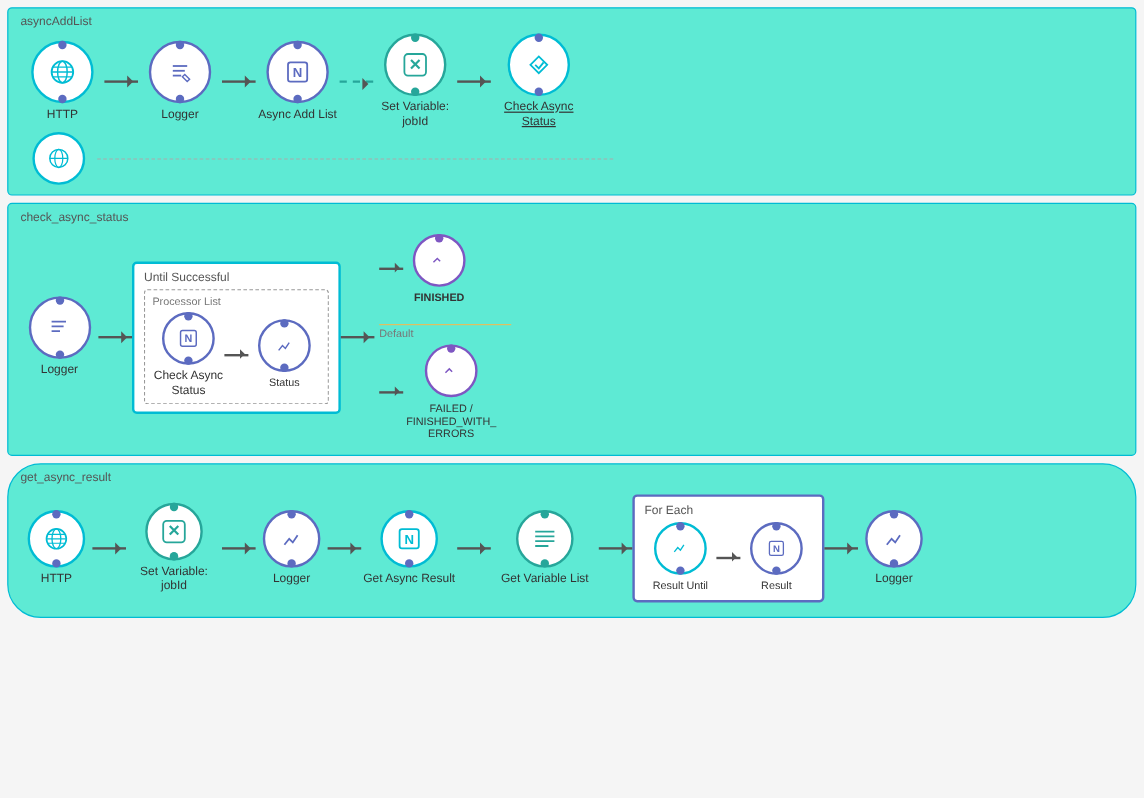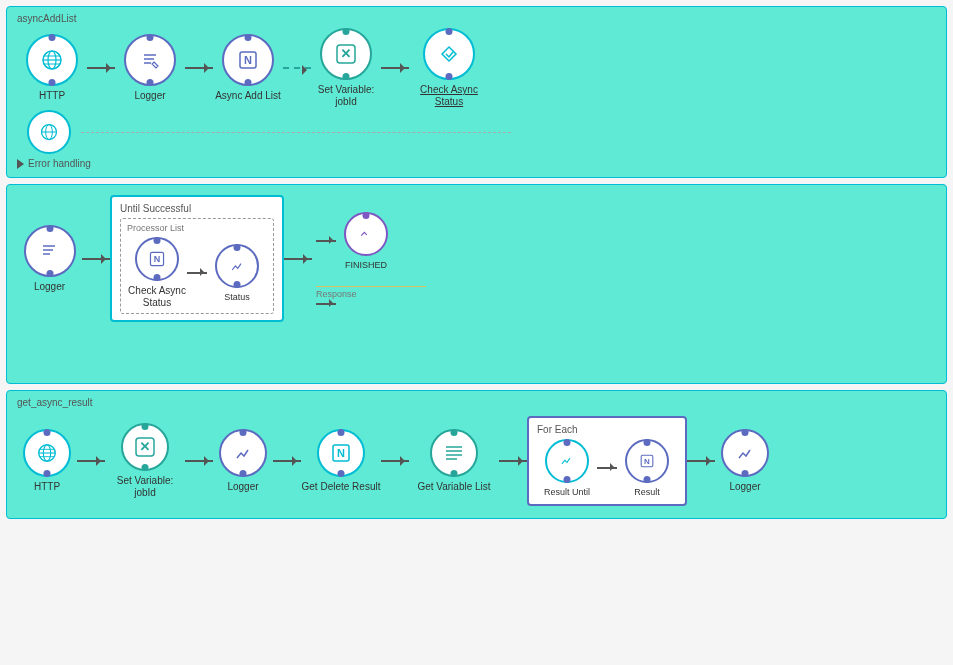--- a/index.html
+++ b/index.html
@@ -316,27 +316,24 @@
             <circle cx="12" cy="12" r="9" fill="none" stroke="#00bcd4" stroke-width="1.5"></circle>
             <ellipse cx="12" cy="12" rx="4" ry="9" fill="none" stroke="#00bcd4" stroke-width="1.2"></ellipse>
             <line x1="3" y1="12" x2="21" y2="12" stroke="#00bcd4" stroke-width="1.2"></line>
           </svg>
         </div>
       </div>
 
       <div style="width: 430px; height: 0; border-top: 1.5px dashed #aaa; margin-left: 2px;"></div>
     </div>
 
-    <div class="error-handling">
-      <div class="error-handling-triangle"></div>
-      <span>Error handling</span>
-    </div>
   </div>
 
   <div class="flow-section" style="flex: 0 0 auto; min-height: 200px;">
+    <div class="section-label">check_async_status</div>
     <div class="section2-content">
 
       <div class="node" style="width:65px;">
         <div class="node-circle blue">
           <div class="node-dot-tl"></div>
           <div class="node-dot-br"></div>
           <svg width="20" height="20" viewBox="0 0 20 20">
             <line x1="3" y1="5" x2="15" y2="5" stroke="#5c6bc0" stroke-width="1.5"></line>
             <line x1="3" y1="9" x2="13" y2="9" stroke="#5c6bc0" stroke-width="1.5"></line>
             <line x1="3" y1="13" x2="10" y2="13" stroke="#5c6bc0" stroke-width="1.5"></line>
@@ -384,34 +381,45 @@
       <div style="display:flex; flex-direction:column; gap: 16px; margin-left: 4px;">
         <div class="choice-branch-row">
           <div class="arrow-sm"></div>
           <div class="node-small">
             <div class="node-circle-sm purple">
               <div class="node-dot-tl" style="background:#7e57c2;"></div>
               <svg width="16" height="16" viewBox="0 0 20 20">
                 <path d="M4 12 L8 8 L11 11" fill="none" stroke="#7e57c2" stroke-width="1.5"></path>
               </svg>
             </div>
-            <div class="node-label" style="font-size:9px;">FINISHED</div>
+            <div class="node-label" style="font-size:9px;font-weight:bold;">FINISHED</div>
           </div>
         </div>
         <div style="display:flex; flex-direction:column;">
-          <div style="font-size:9px; color:#777; border-top: 1.5px solid #e0c060; padding-top:2px; margin-bottom:4px; width:110px;">Response</div>
+          <div style="font-size:9px; color:#777; border-top: 1.5px solid #e0c060; padding-top:2px; margin-bottom:4px; width:110px;">Default</div>
           <div class="choice-branch-row">
             <div class="arrow-sm"></div>
+            <div class="node-small" style="width:80px;">
+              <div class="node-circle-sm purple">
+                <div class="node-dot-tl" style="background:#7e57c2;"></div>
+                <svg width="16" height="16" viewBox="0 0 20 20">
+                  <path d="M4 12 L8 8 L11 11" fill="none" stroke="#7e57c2" stroke-width="1.5"></path>
+                </svg>
+              </div>
+              <div class="node-label" style="font-size:9px; white-space: pre-line;">FAILED /
+FINISHED_WITH_
+ERRORS</div>
+            </div>
           </div>
         </div>
       </div>
     </div>
   </div>
 
-  <div class="flow-section" style="flex: 0 0 auto;">
+  <div class="flow-section" style="flex: 0 0 auto; border-radius: 28px;">
     <div class="section-label">get_async_result</div>
     <div class="section3-nodes">
 
       <div class="node" style="width:60px;">
         <div class="node-circle teal" style="width:48px;height:48px;">
           <div class="node-dot-tl"></div>
           <div class="node-dot-br"></div>
           <svg width="22" height="22" viewBox="0 0 24 24">
             <circle cx="12" cy="12" r="9" fill="none" stroke="#00bcd4" stroke-width="1.5"></circle>
             <ellipse cx="12" cy="12" rx="4" ry="9" fill="none" stroke="#00bcd4" stroke-width="1.2"></ellipse>
@@ -451,21 +459,21 @@
 
       <div class="node" style="width:80px;">
         <div class="node-circle teal" style="width:48px;height:48px;">
           <div class="node-dot-tl"></div>
           <div class="node-dot-br"></div>
           <svg width="22" height="22" viewBox="0 0 22 22">
             <rect x="3" y="3" width="16" height="16" rx="2" fill="none" stroke="#00bcd4" stroke-width="1.5"></rect>
             <text x="11" y="15" text-anchor="middle" font-size="11" font-weight="bold" fill="#00bcd4">N</text>
           </svg>
         </div>
-        <div class="node-label">Get Delete Result</div>
+        <div class="node-label">Get Async Result</div>
       </div>
       <div class="arrow"></div>
 
       <div class="node" style="width:90px;">
         <div class="node-circle green" style="width:48px;height:48px;">
           <div class="node-dot-tl" style="background:#26a69a;"></div>
           <div class="node-dot-br" style="background:#26a69a;"></div>
           <svg width="22" height="22" viewBox="0 0 22 22">
             <line x1="3" y1="5" x2="19" y2="5" stroke="#26a69a" stroke-width="1.5"></line>
             <line x1="3" y1="9" x2="19" y2="9" stroke="#26a69a" stroke-width="1.5"></line>

